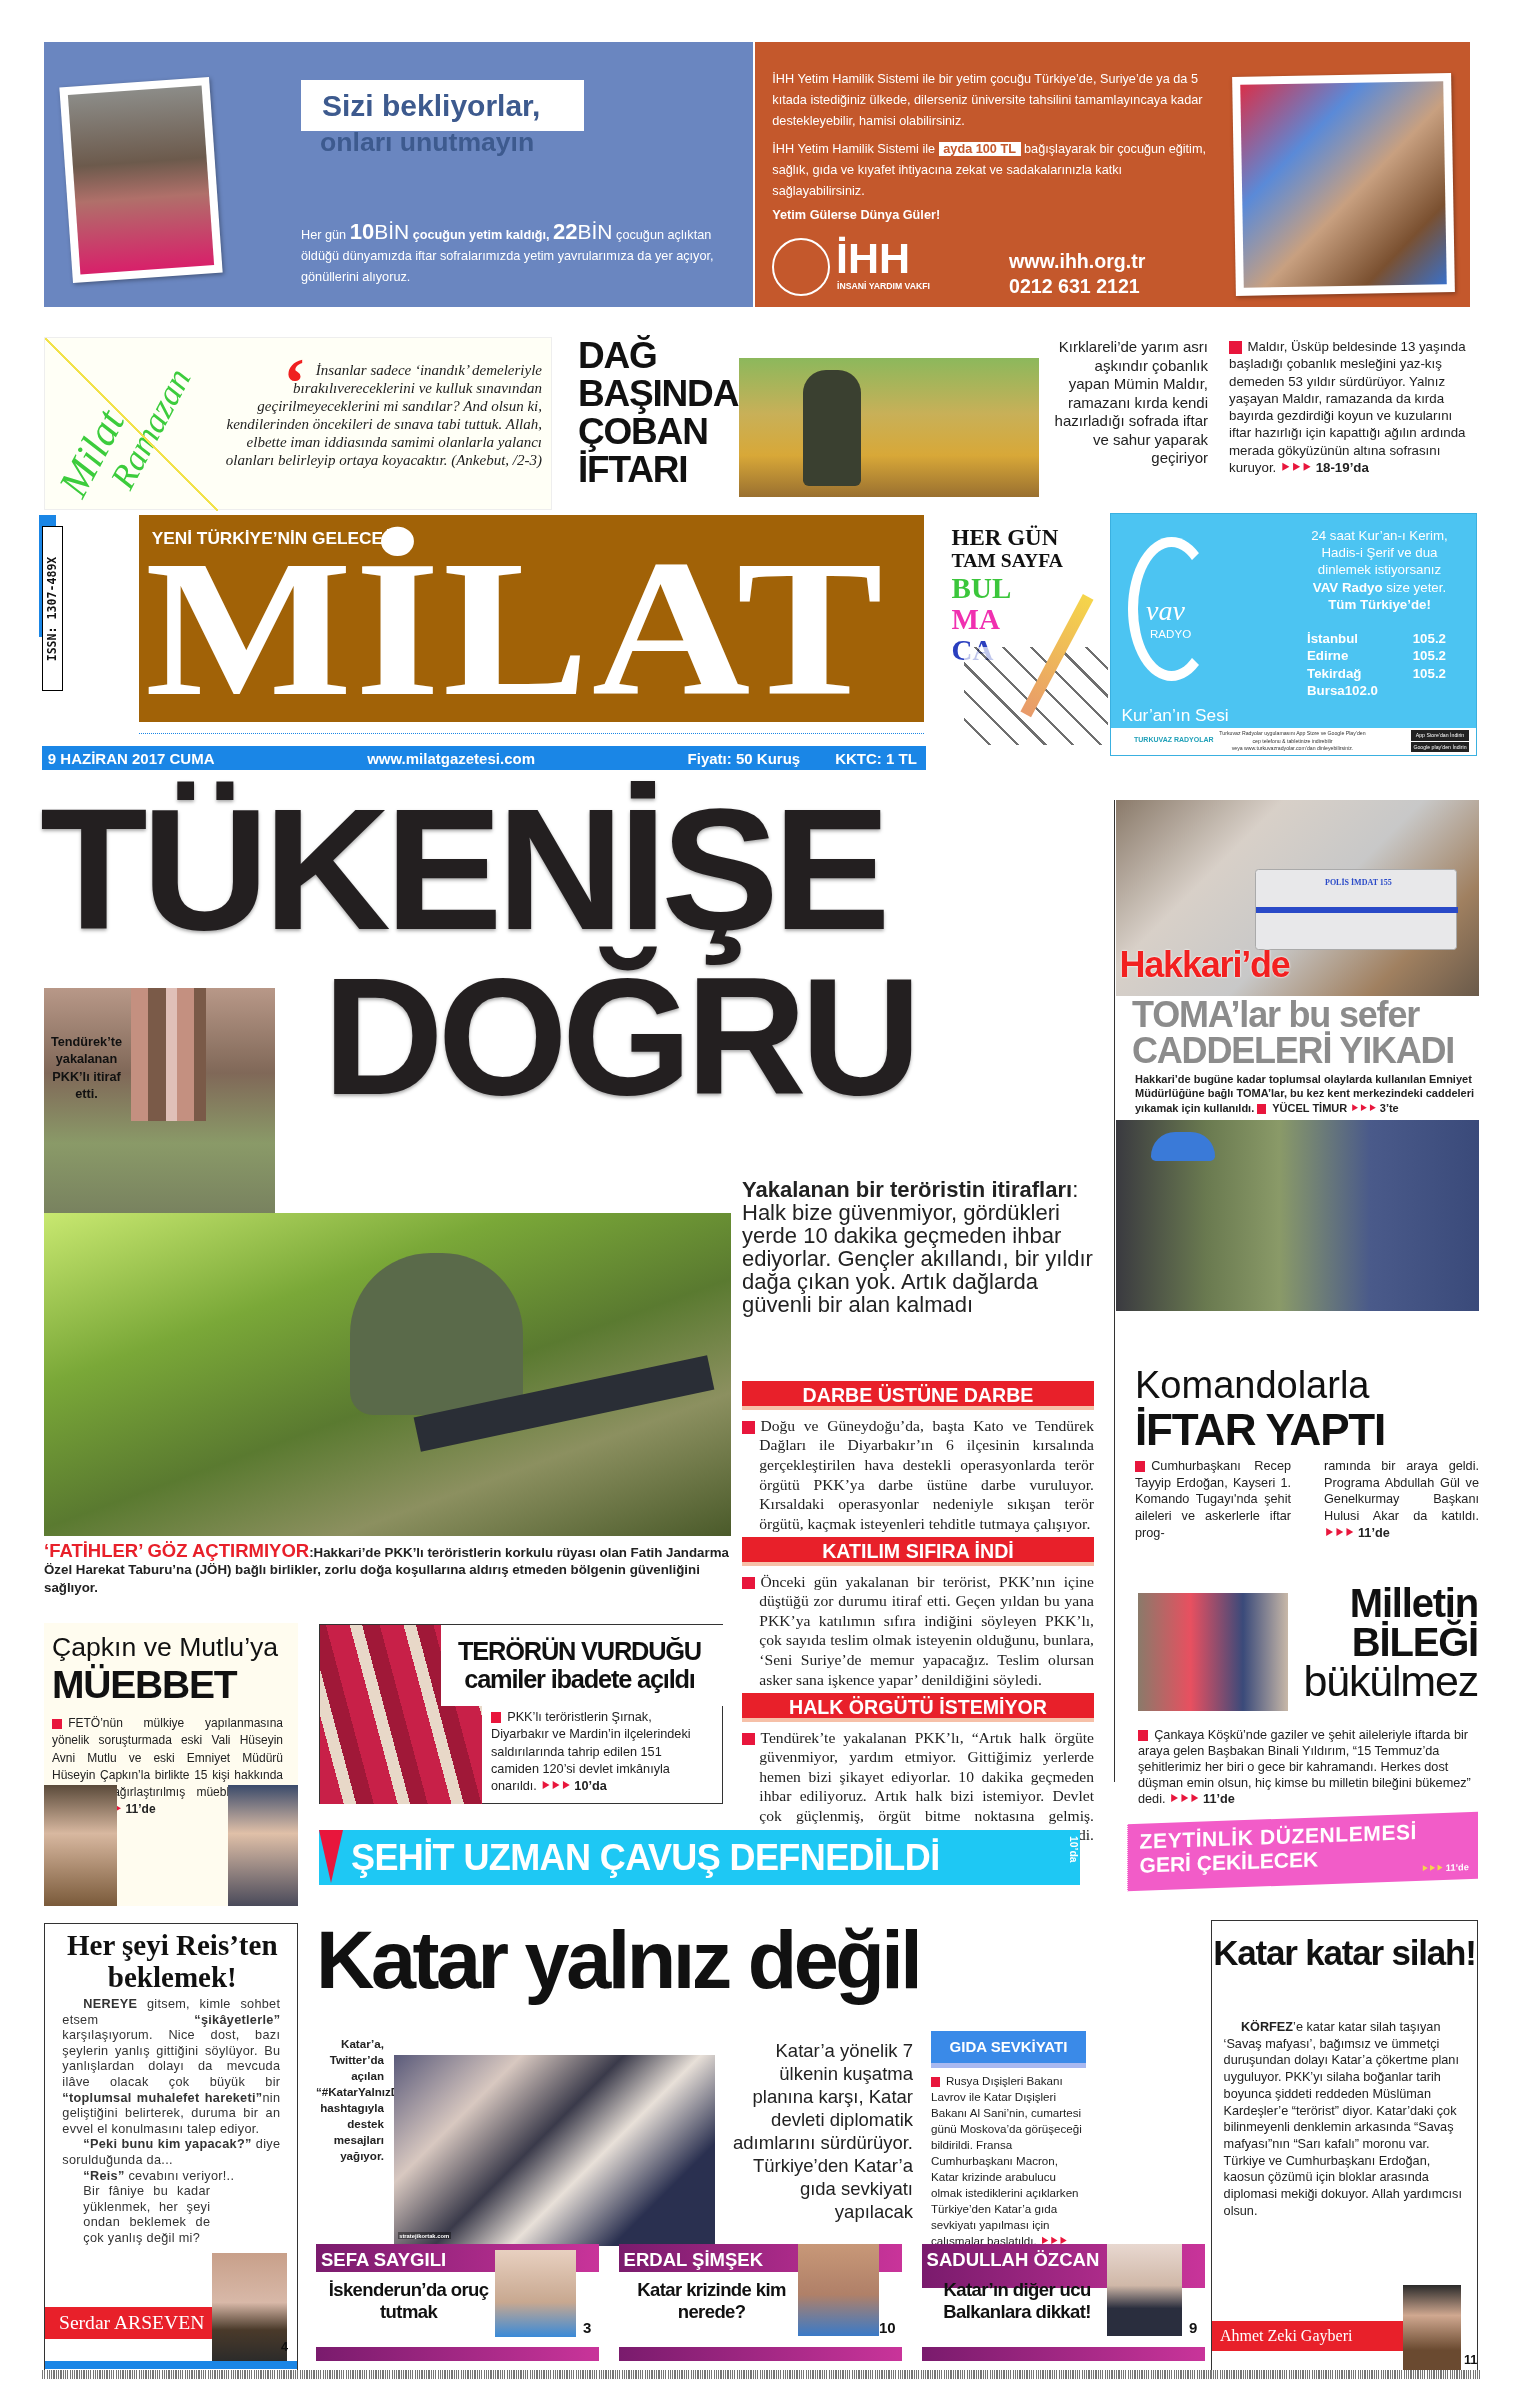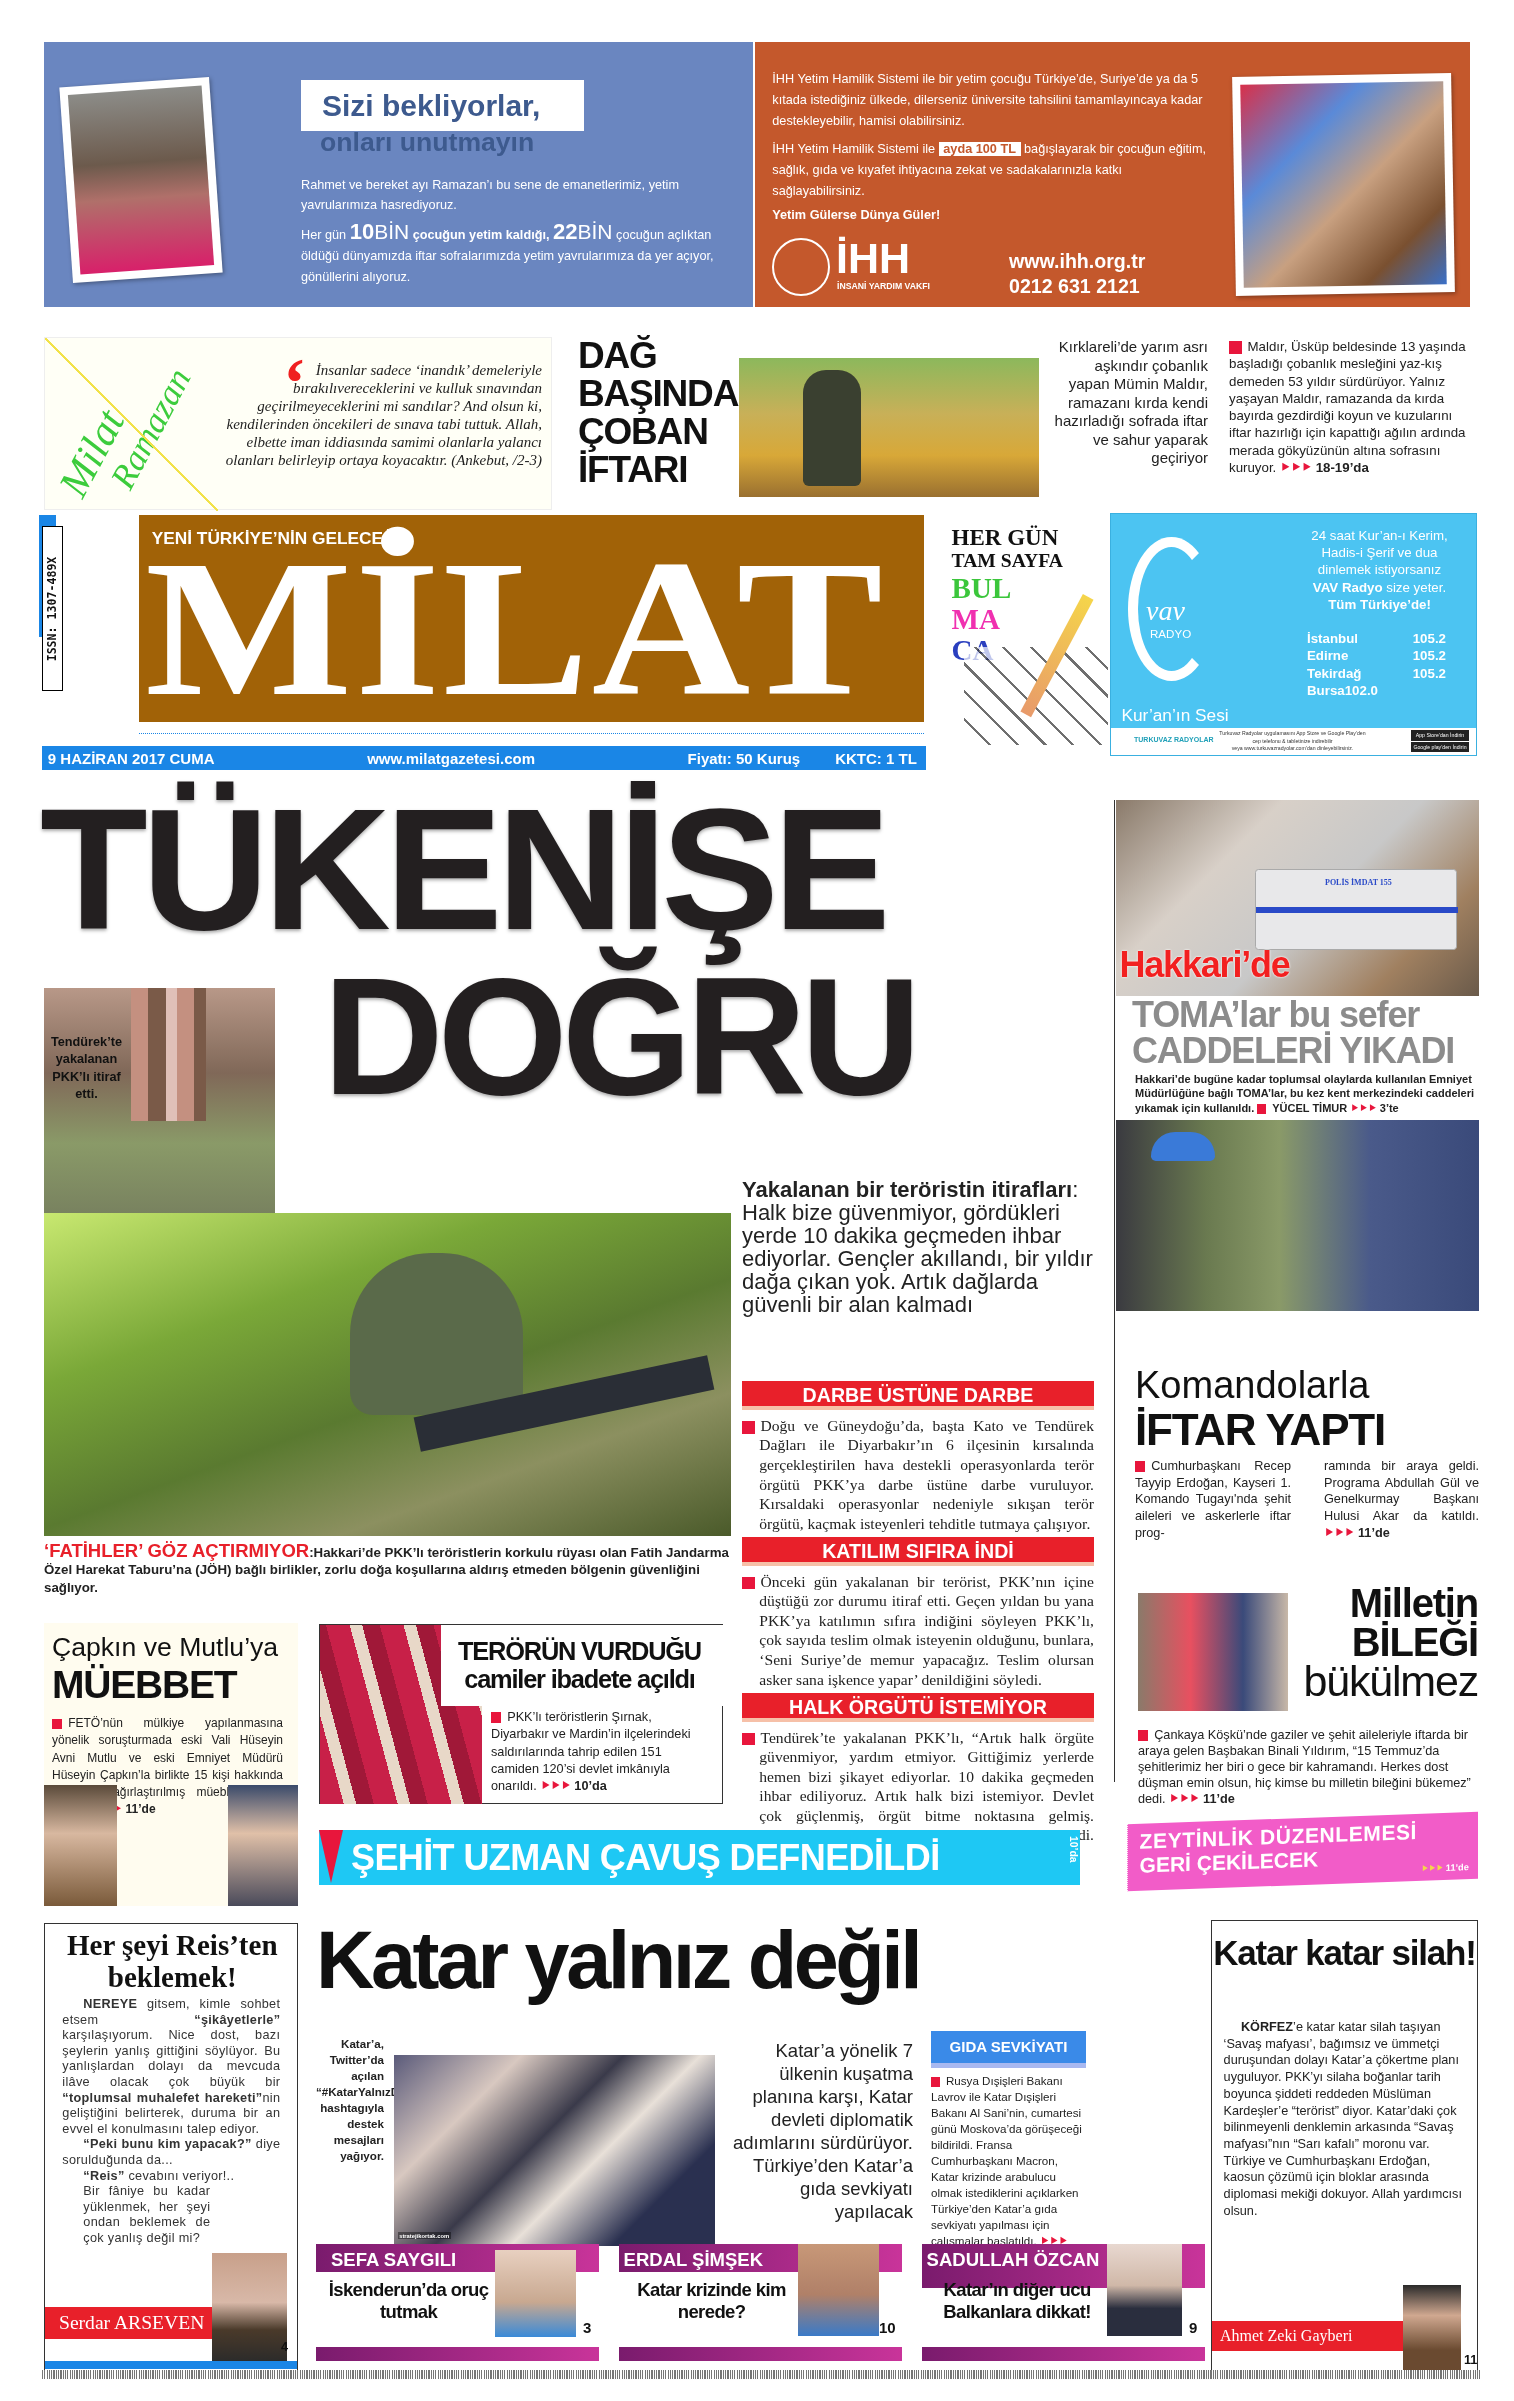--- a/index.html
+++ b/index.html
@@ -26,21 +26,20 @@
 </style>
 </head>
 <body>
 
 <div id="ad-left" class="abs">
   <div class="abs photo-frame" style="left:22px;top:40px;width:150px;height:196px;transform:rotate(-4deg)">
     <div style="width:100%;height:100%;background:linear-gradient(180deg,#8c8c88 0%,#6c5a4c 40%,#b0706a 60%,#d8206a 100%)"></div>
   </div>
   <div class="abs" style="left:257px;top:38px;width:283px;height:51px;background:#fff;color:#3d5a8e;font-weight:700;font-size:30px;line-height:51px;padding-left:21px">Sizi bekliyorlar,</div>
   <div class="abs" style="left:276px;top:85px;color:#3d5a8e;font-weight:700;font-size:26.6px">onları unutmayın</div>
-  <div class="abs" style="left:257px;top:134px;width:404px;color:#fff;font-size:12.7px;line-height:19.6px">Rahmet ve bereket ayı Ramazan’ı bu sene de emanetlerimiz, yetim yavrularımıza hasrediyoruz.</div>
   <div class="abs" style="left:257px;top:179px;width:416px;color:#fff;font-size:12.7px;line-height:21px">
     <span>Her gün</span>
     <b style="font-size:22px">10</b><span style="font-size:21px">BİN</span>
     <b>çocuğun yetim kaldığı,</b>
     <b style="font-size:22px">22</b><span style="font-size:21px">BİN</span>
     <span>çocuğun açlıktan öldüğü dünyamızda iftar sofralarımızda yetim yavrularımıza da yer açıyor, gönüllerini alıyoruz.</span>
   </div>
 </div>
 
 <div id="ad-right" class="abs">
@@ -275,21 +274,21 @@
   <div class="abs" style="left:0;top:11.6px;width:265px;text-align:center;font-size:35px;line-height:40px;font-weight:700;letter-spacing:-1.2px">Katar katar silah!</div>
   <div class="abs" style="left:11.6px;top:98px;width:243px;font-size:12.7px;line-height:16.7px;color:#222"><span style="padding-left:17.3px"></span><b>KÖRFEZ</b><span>’e katar katar silah taşıyan ‘Savaş mafyası’, bağımsız ve ümmetçi duruşundan dolayı Katar’a çökertme planı uyguluyor. PKK’yı silaha boğanlar tarih boyunca şiddeti reddeden Müslüman Kardeşler’e “terörist” diyor. Katar’daki çok bilinmeyenli denklemin arkasında “Savaş mafyası”nın “Sarı kafalı” moronu var. Türkiye ve Cumhurbaşkanı Erdoğan, kaosun çözümü için bloklar arasında diplomasi mekiği dokuyor. Allah yardımcısı olsun.</span></div>
   <div class="abs" style="left:0;top:400px;width:196px;height:30px;background:#e8202a">
     <div class="serif" style="color:#fff;font-size:16px;line-height:30px;padding-left:8px">Ahmet Zeki Gayberi</div>
   </div>
   <div class="ph" style="left:191px;top:364px;width:58px;height:87px;background:linear-gradient(180deg,#2a2a2a,#d0a890 35%,#6a4a30 75%)"></div>
   <div class="abs" style="left:252px;top:432px;font-weight:900;font-size:12.7px">11</div>
 </div>
 
 <div class="abs" style="left:316px;top:2244px;width:283px;height:121px;background:#fff">
-  <div class="abs columnist" style="left:0;top:0;width:283px;height:28px;font-size:18.5px;line-height:31px;padding-left:15px">SEFA SAYGILI</div>
+  <div class="abs columnist" style="left:0;top:0;width:283px;height:28px;font-size:18.5px;line-height:31px;padding-left:5px">SEFA SAYGILI</div>
   <div class="abs" style="left:11.6px;top:35px;width:162px;text-align:center;font-weight:900;font-size:18.5px;line-height:22px;letter-spacing:-0.6px">İskenderun’da oruç tutmak</div>
   <div class="ph" style="left:179px;top:5.8px;width:81px;height:87px;background:linear-gradient(180deg,#e8d0c0,#c8a890 60%,#3a8ad8)"></div>
   <div class="abs" style="left:267px;top:75px;font-weight:900;font-size:15px">3</div>
   <div class="abs columnist" style="left:0;top:103px;width:283px;height:14px"></div>
 </div>
 <div class="abs" style="left:619px;top:2244px;width:283px;height:121px;background:#fff">
   <div class="abs columnist" style="left:0;top:0;width:283px;height:28px;font-size:18.5px;line-height:31px;padding-left:4.6px">ERDAL ŞİMŞEK</div>
   <div class="abs" style="left:11.6px;top:35px;width:162px;text-align:center;font-weight:900;font-size:18.5px;line-height:22px;letter-spacing:-0.6px">Katar krizinde kim nerede?</div>
   <div class="ph" style="left:179px;top:0;width:81px;height:92px;background:linear-gradient(180deg,#c89878,#b08068 55%,#3a7ac8)"></div>
   <div class="abs" style="left:260px;top:75px;font-weight:900;font-size:15px">10</div>

